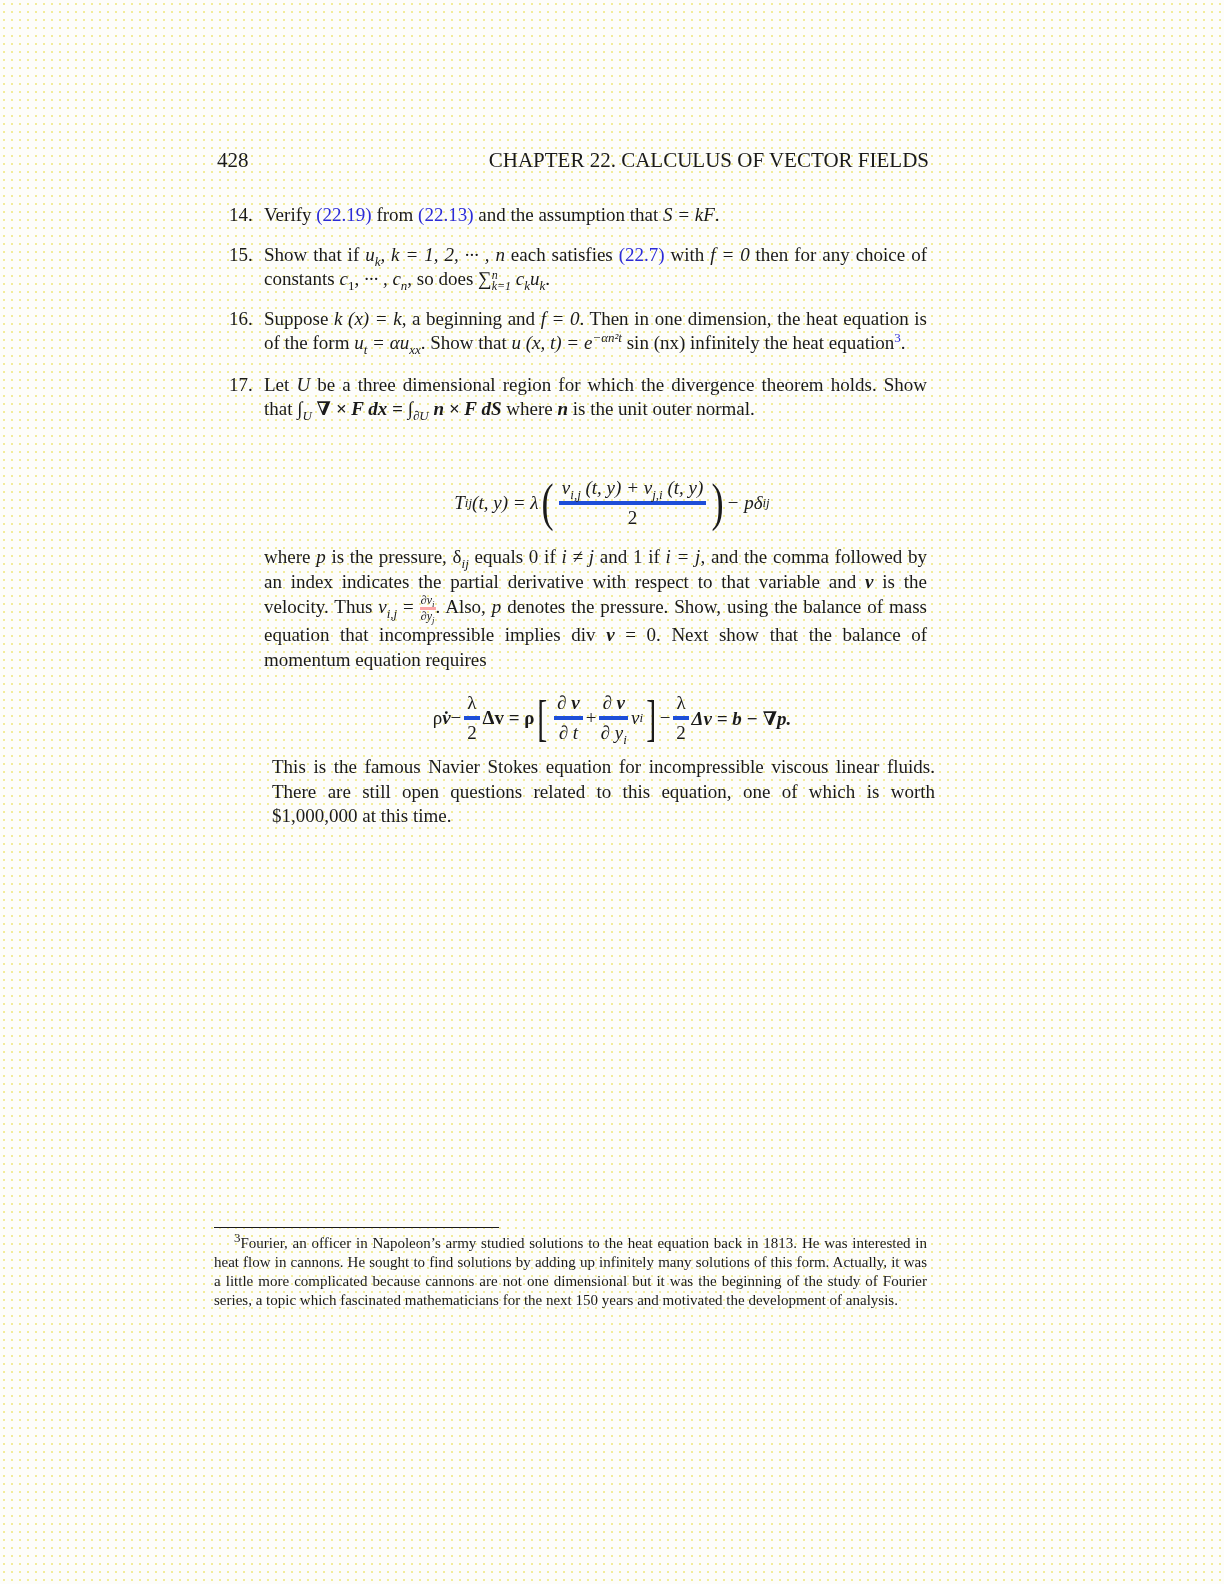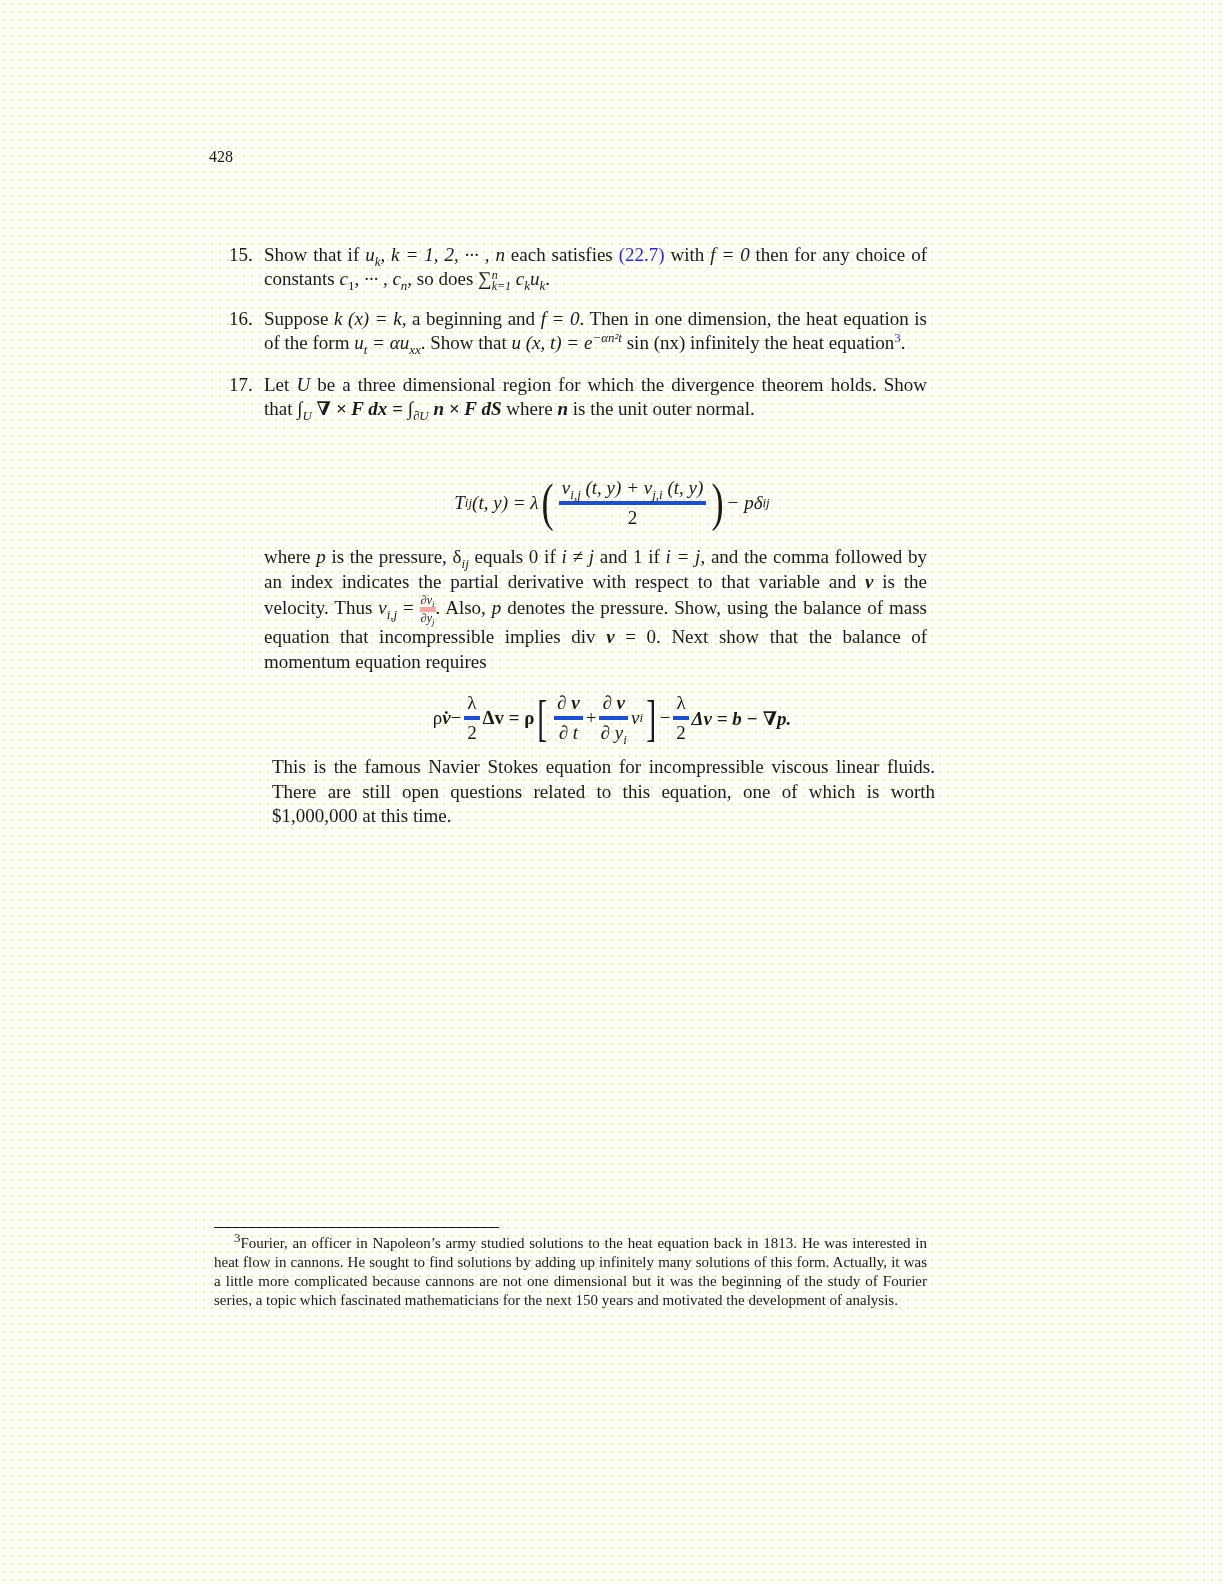--- a/index.html
+++ b/index.html
@@ -8,23 +8,23 @@
     background-color: #fdfdfa;
     background-image: radial-gradient(circle, #f2ec9a 0.8px, transparent 1.2px);
     background-size: 8px 8px;
     position: relative;
     font-family: "Liberation Serif", "DejaVu Serif", serif;
     color: #1a1a1a;
     overflow: hidden;
   }
   .page { position: absolute; left: 0; top: 0; width: 1224px; height: 1584px; }
   .header {
-    position: absolute; left: 209px; top: 148px; width: 712px;
+    position: absolute; left: 217px; top: 148px; width: 712px;
     display: flex; justify-content: space-between;
-    font-size: 16px;
+    font-size: 21px;
   }
   .item {
     position: absolute; left: 229px; width: 698px;
     font-size: 19px; line-height: 24px;
   }
   .item .num { position: absolute; left: 0; top: 0; }
   .item .body { margin-left: 35px; text-align: justify; }
   .link { color: #2b2bd6; }
   i, .m { font-style: italic; }
   .bf { font-weight: bold; font-style: italic; }
@@ -33,41 +33,48 @@
     position: absolute; left: 0; width: 1224px;
     display: flex; justify-content: center; align-items: center;
     font-size: 19px;
   }
   .frac { display: inline-flex; flex-direction: column; align-items: center; vertical-align: middle; margin: 0 3px; }
   .frac .n { border-bottom: 4px solid #1d4ed8; padding: 0 3px 2px; line-height: 22px; }
   .frac .d { padding-top: 2px; line-height: 22px; }
   .bigparen { font-size: 52px; font-weight: 200; line-height: 1; transform: scaleX(0.7); display: inline-block; }
   .bigbracket { font-size: 50px; line-height: 1; font-weight: 200; display: inline-block; transform: scaleX(0.6); }
   .inlfrac { display: inline-flex; flex-direction: column; align-items: center; vertical-align: middle; font-size: 12px; line-height: 13px; }
-  .inlfrac .n { border-bottom: 5px solid #fca5a5; padding: 0 1px; }
+  .inlfrac .n { border-bottom: 3px solid #fca5a5; padding: 0 1px; }
   .para {
     position: absolute; left: 264px; width: 663px;
     font-size: 19px; line-height: 24.5px; text-align: justify;
   }
   .fnrule { position: absolute; left: 214px; top: 1227px; width: 285px; border-top: 1px solid #1a1a1a; }
   .footnote {
     position: absolute; left: 214px; top: 1234px; width: 713px;
     font-size: 15px; line-height: 19px; text-align: justify;
   }
   .footnote .indent { display: inline-block; width: 20px; }
 </style>
 </head>
 <body>
 
 <div class="page">
 
   <div class="header">
     <span>428</span>
+    <span>CHAPTER 22.  CALCULUS OF VECTOR FIELDS</span>
   </div>
 
+  <div class="item" style="top:203px;">
+    <span class="num">14.</span>
+    <div class="body">
+      <span>Verify </span><a class="link">(22.19)</a><span> from </span><a class="link">(22.13)</a><span> and the assumption that </span><i>S = kF</i><span>.</span>
+    </div>
+  </div>
 
   <div class="item" style="top:243px;">
     <span class="num">15.</span>
     <div class="body">
       <span>Show that if </span><i>u</i><sub class="m">k</sub><i>, k = 1, 2, ··· , n</i><span> each satisfies </span><a class="link">(22.7)</a><span> with </span><i>f = 0</i><span> then for any choice of constants </span><i>c</i><sub>1</sub><i>, ··· , c</i><sub class="m">n</sub><span>, so does </span><span>∑</span><span style="display:inline-flex;flex-direction:column;vertical-align:middle;font-size:12px;line-height:11px;font-style:italic;">
           <span>n</span>
           <span>k=1</span>
         </span> <i>c</i><sub class="m">k</sub><i>u</i><sub class="m">k</sub><span>.</span>
     </div>
   </div>

